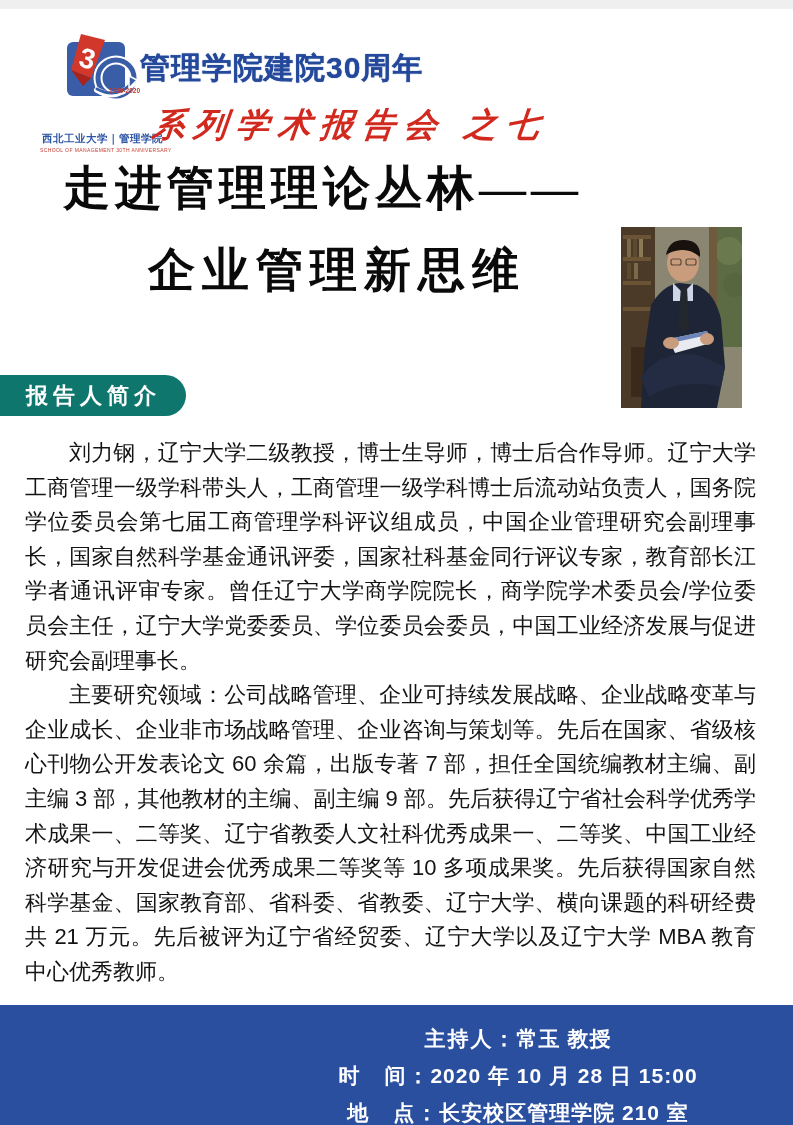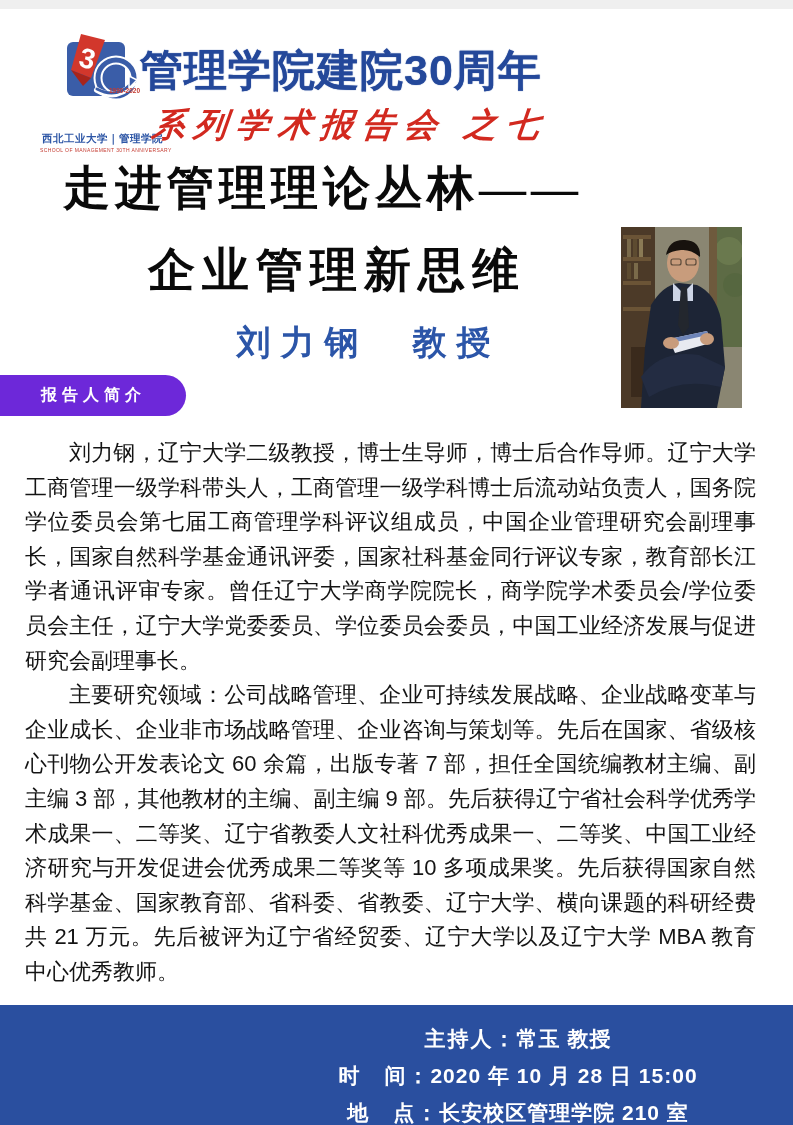--- a/index.html
+++ b/index.html
@@ -28,22 +28,22 @@
     margin-top: 20px;
     font-size: 10.5px; font-weight: bold; color: #2c55a5;
     letter-spacing: 0.5px; white-space: nowrap;
   }
   .logo-org-en {
     margin-top: 1px;
     font-size: 5px; color: #c43a30; letter-spacing: 0.4px; white-space: nowrap;
   }
 
   .anniversary-title {
-    position: absolute; left: 140px; top: 42px;
-    font-size: 43px; font-weight: 900; color: #24489a;
+    position: absolute; left: 140px; top: 48px;
+    font-size: 30px; font-weight: 900; color: #24489a;
     letter-spacing: 1px; white-space: nowrap;
     text-shadow: 0 0 1px #24489a;
   }
   .series-subtitle {
     position: absolute; left: 152px; top: 103px;
     font-size: 33px; font-weight: 900; color: #d2291f;
     font-style: italic; letter-spacing: 9px; white-space: nowrap;
     transform: skewX(-6deg);
   }
 
@@ -68,23 +68,23 @@
   .speaker-photo {
     position: absolute; left: 621px; top: 227px; width: 121px; height: 181px;
     overflow: hidden;
   }
   .speaker-photo svg { display: block; }
 
   
   .section-badge {
     position: absolute; left: 0; top: 375px;
     width: 186px; height: 41px;
-    background: #6d28d9;
+    background: #0f766e;
     border-radius: 0 21px 21px 0;
-    color: #ffffff; font-size: 16px; font-weight: bold;
+    color: #ffffff; font-size: 22px; font-weight: bold;
     letter-spacing: 5px;
     display: flex; align-items: center; justify-content: center;
     padding-left: 1px;
   }
 
   
   .bio {
     position: absolute; left: 25px; top: 436px; width: 731px;
     font-size: 22px; line-height: 34.6px; color: #141414;
     text-align: justify;
@@ -175,21 +175,20 @@
 
       <path d="M20 150 Q40 122 78 128 L104 140 L100 160 Q60 150 28 170 Z" fill="#232c42"></path>
 
       <path d="M48 112 L86 104 L90 116 L54 126 Z" fill="#e8eaf0"></path>
       <path d="M48 112 L86 104 L87 108 L50 116 Z" fill="#6d84b8"></path>
       <ellipse cx="50" cy="116" rx="8" ry="6" fill="#c89c7c"></ellipse>
       <ellipse cx="86" cy="112" rx="7" ry="6" fill="#c89c7c"></ellipse>
     </svg>
   </div>
 
-  <div class="speaker-name">刘力钢　教授</div>
 
   <div class="section-badge">报告人简介</div>
 
   <main class="bio">
     <p>刘力钢，辽宁大学二级教授，博士生导师，博士后合作导师。辽宁大学工商管理一级学科带头人，工商管理一级学科博士后流动站负责人，国务院学位委员会第七届工商管理学科评议组成员，中国企业管理研究会副理事长，国家自然科学基金通讯评委，国家社科基金同行评议专家，教育部长江学者通讯评审专家。曾任辽宁大学商学院院长，商学院学术委员会/学位委员会主任，辽宁大学党委委员、学位委员会委员，中国工业经济发展与促进研究会副理事长。</p>
     <p>主要研究领域：公司战略管理、企业可持续发展战略、企业战略变革与企业成长、企业非市场战略管理、企业咨询与策划等。先后在国家、省级核心刊物公开发表论文 60 余篇，出版专著 7 部，担任全国统编教材主编、副主编 3 部，其他教材的主编、副主编 9 部。先后获得辽宁省社会科学优秀学术成果一、二等奖、辽宁省教委人文社科优秀成果一、二等奖、中国工业经济研究与开发促进会优秀成果二等奖等 10 多项成果奖。先后获得国家自然科学基金、国家教育部、省科委、省教委、辽宁大学、横向课题的科研经费共 21 万元。先后被评为辽宁省经贸委、辽宁大学以及辽宁大学 MBA 教育中心优秀教师。</p>
   </main>
 
   <footer class="footer-bar">
     <div class="footer-row">

